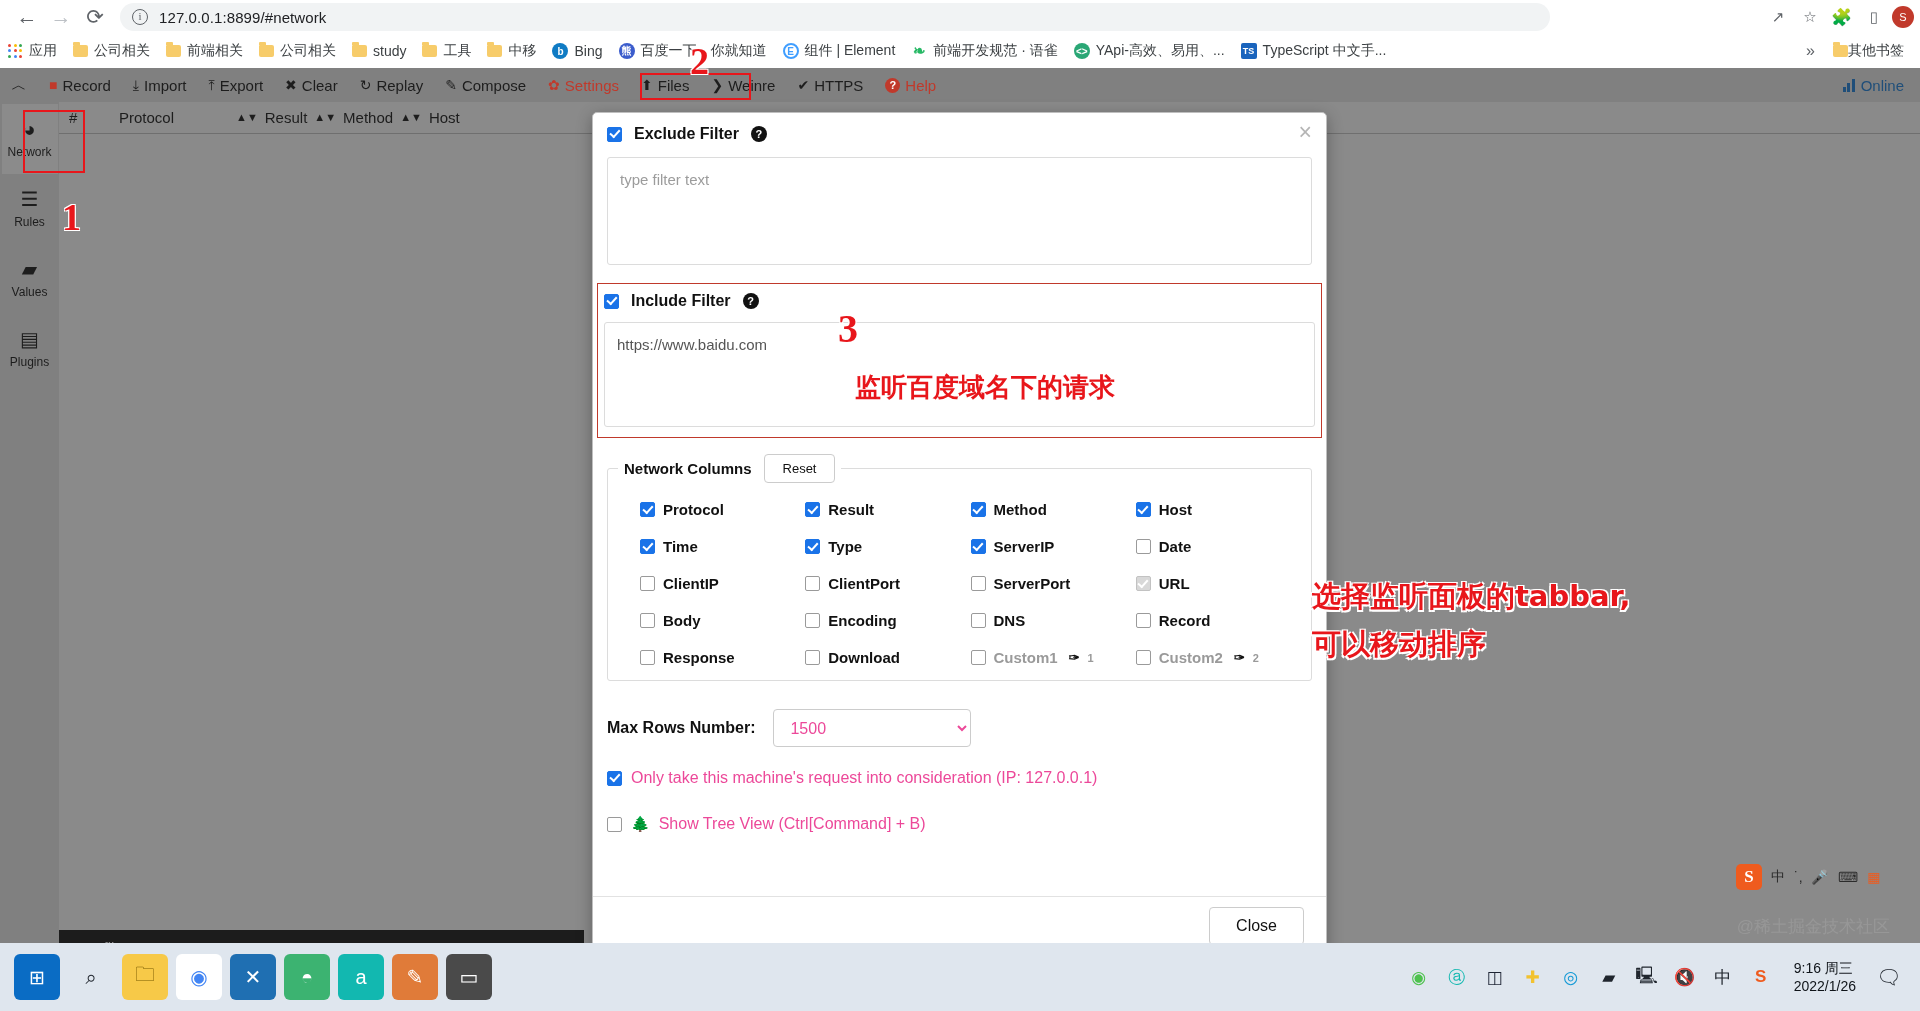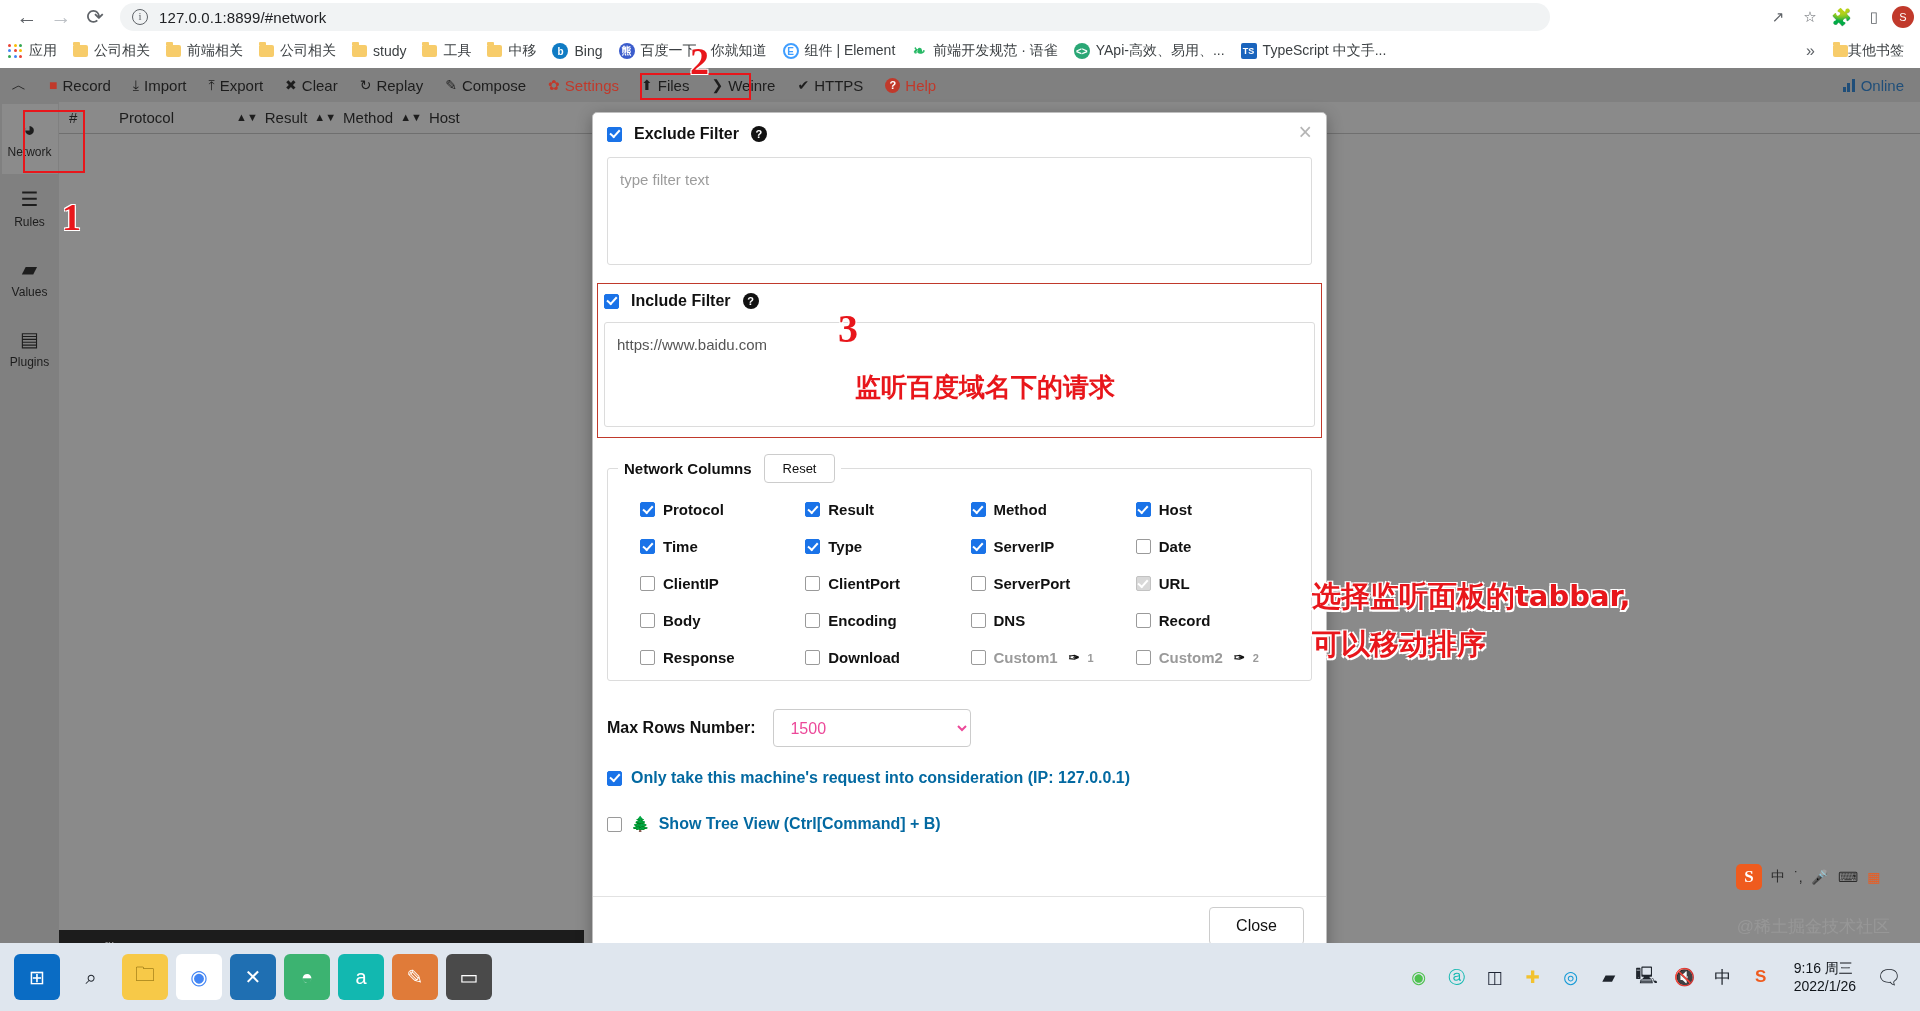--- a/index.html
+++ b/index.html
@@ -98,21 +98,21 @@
   .cols-grid{display:grid;grid-template-columns:repeat(4,1fr);row-gap:20px;margin-top:12px;padding-left:22px;}
   .col-item{display:flex;align-items:center;gap:8px;font-size:15px;font-weight:bold;color:#111;}
   .col-item.dis{color:#9a9a9a;}
   .edit-ico{font-size:13px;margin-left:3px;color:#111;}
   .sub{font-size:11px;}
 
   #maxrows-row{display:flex;align-items:center;gap:18px;margin:28px 14px 0 14px;}
   #maxrows-row .lbl{font-size:16px;font-weight:bold;color:#111;}
   #maxrows-sel{width:198px;height:38px;border:1px solid #ccc;border-radius:4px;background:#fff;
                font-size:16px;color:#ec4899;padding:0 12px;font-family:"Liberation Sans",sans-serif;}
-  .opt-row{display:flex;align-items:center;gap:9px;margin:22px 14px 0 14px;font-size:16px;font-weight:bold;color:#0369a1;}
+  .opt-row{display:flex;align-items:center;gap:9px;margin:22px 14px 0 14px;font-size:16px;font-weight:normal;color:#ec4899;}
   #modal-footer{position:absolute;left:0;bottom:0;width:100%;border-top:1px solid #e2e2e2;
                 height:58px;display:flex;align-items:center;justify-content:flex-end;padding-right:22px;}
   #close-btn{border:1px solid #ccc;border-radius:4px;background:#fff;padding:9px 26px;font-size:16px;color:#111;}
 
   
   .anno-num{position:absolute;color:#e8161b;font-weight:bold;font-family:"Liberation Serif",serif;
             text-shadow:1px 1px 0 #fff,-1px -1px 0 #fff,1px -1px 0 #fff,-1px 1px 0 #fff;}
   .anno-box{position:absolute;border:2px solid #e8161b;}
   .anno-cn{position:absolute;color:#e8161b;font-weight:bold;font-size:29px;line-height:1.35;
            text-shadow:1.5px 1.5px 0 #fff,-1.5px -1.5px 0 #fff,1.5px -1.5px 0 #fff,-1.5px 1.5px 0 #fff;

